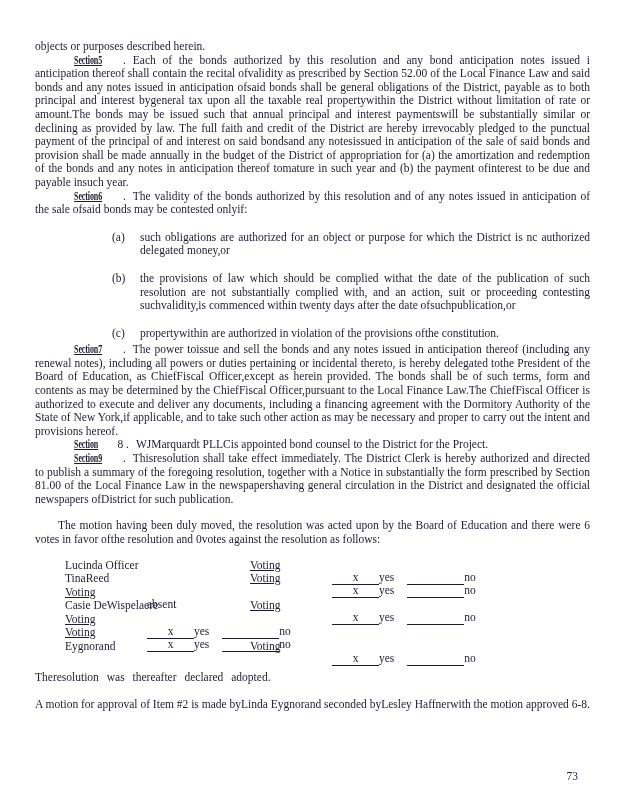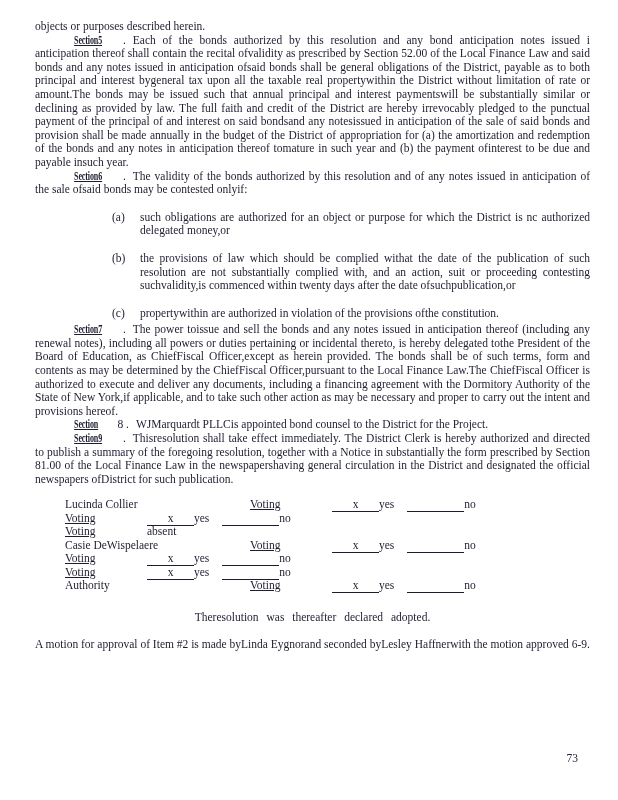--- a/index.html
+++ b/index.html
@@ -5,21 +5,21 @@
   html,body{margin:0;padding:0;background:#ffffff;}
   .page{
     position:relative;
     width:618px;height:800px;
     box-sizing:border-box;
     background:#ffffff;
     font-family:"Liberation Serif", serif;
     font-size:11.5px;
     line-height:13.6px;
     color:#1d1d30;
-    padding:20px 28px 0 35px;
+    padding:40px 28px 0 35px;
     overflow:hidden;
   }
   p{margin:0;text-align:justify;}
   .indent{text-indent:23px;}
   .left{text-align:left;}
   .sec-label{
     display:inline-block;
     transform:scaleX(0.70);
     transform-origin:0 70%;
     font-weight:bold;
@@ -30,33 +30,33 @@
   .sec-sep{padding:0 7px 0 2px;}
   .clause{display:flex;margin:14px 0 0 77px;}
   .clause.last{margin-bottom:3px;}
   .clause-label{width:28px;flex:none;}
   .clause-body{flex:1;text-align:justify;}
   .motion{margin-top:13px;}
   .vote-table{margin-top:12px;}
   .vote-row{display:flex;margin-left:30px;height:13.5px;}
   .vote-name{width:185px;}
   .vote-voting{width:82px;text-decoration:underline;}
-  .vote-cell{flex:1;}
+  .vote-cell{flex:1;margin-top:12px;}
   .blank{
     display:inline-block;
     height:13px;line-height:13px;
     vertical-align:bottom;
     border-bottom:1px solid #1d1d30;
     text-align:center;
   }
   .yes-blank{width:47px;}
   .no-blank{width:57px;margin-left:13px;}
-  .adopted{margin-top:18px;word-spacing:5px;text-align:center;}
+  .adopted{margin-top:18px;word-spacing:5px;}
   .closing{margin-top:13px;}
-  .page-num{position:absolute;top:752px;right:40px;color:#23233c;}
+  .page-num{position:absolute;top:770px;right:40px;color:#23233c;}
 </style>
 </head>
 <body>
 
 <div class="page">
 
   <p class="left">objects or purposes described herein.</p>
 
   <p class="indent"><span class="sec-label">Section5</span><span class="sec-sep">.</span><span>Each of the bonds authorized by this resolution and any bond anticipation notes issued i anticipation thereof shall contain the recital ofvalidity as prescribed by Section 52.00 of the Local Finance Law and said bonds and any notes issued in anticipation ofsaid bonds shall be general obligations of the District, payable as to both principal and interest bygeneral tax upon all the taxable real propertywithin the District without limitation of rate or amount.The bonds may be issued such that annual principal and interest paymentswill be substantially similar or declining as provided by law. The full faith and credit of the District are hereby irrevocably pledged to the punctual payment of the principal of and interest on said bondsand any notesissued in anticipation of the sale of said bonds and provision shall be made annually in the budget of the District of appropriation for (a) the amortization and redemption of the bonds and any notes in anticipation thereof tomature in such year and (b) the payment ofinterest to be due and payable insuch year.</span></p>
 
@@ -76,30 +76,32 @@
     <span class="clause-label">(c)</span>
     <span class="clause-body">propertywithin are authorized in violation of the provisions ofthe constitution.</span>
   </div>
 
   <p class="indent"><span class="sec-label">Section7</span><span class="sec-sep">.</span><span>The power toissue and sell the bonds and any notes issued in anticipation thereof (including any renewal notes), including all powers or duties pertaining or incidental thereto, is hereby delegated tothe President of the Board of Education, as ChiefFiscal Officer,except as herein provided. The bonds shall be of such terms, form and contents as may be determined by the ChiefFiscal Officer,pursuant to the Local Finance Law.The ChiefFiscal Officer is authorized to execute and deliver any documents, including a financing agreement with the Dormitory Authority of the State of New York,if applicable, and to take such other action as may be necessary and proper to carry out the intent and provisions hereof.</span></p>
 
   <p class="indent left"><span class="sec-label">Section</span><span class="sec-sep">8 .</span><span>WJMarquardt PLLCis appointed bond counsel to the District for the Project.</span></p>
 
   <p class="indent"><span class="sec-label">Section9</span><span class="sec-sep">.</span><span>Thisresolution shall take effect immediately. The District Clerk is hereby authorized and directed to publish a summary of the foregoing resolution, together with a Notice in substantially the form prescribed by Section 81.00 of the Local Finance Law in the newspapershaving general circulation in the District and designated the official newspapers ofDistrict for such publication.</span></p>
 
+  <p class="indent motion">The motion having been duly moved, the resolution was acted upon by the Board of Education and there were 6 votes in favor ofthe resolution and 0votes against the resolution as follows:</p>
 
   <div class="vote-table">
 
     <div class="vote-row">
-      <span class="vote-name">Lucinda Collier</span>
+      <span class="vote-name">Lucinda Officer</span>
       <span class="vote-voting">Voting</span>
       <span class="vote-cell"><span class="blank yes-blank"><span>x</span></span><span>yes</span><span class="blank no-blank"></span><span>no</span></span>
     </div>
 
     <div class="vote-row">
+      <span class="vote-name">TinaReed</span>
       <span class="vote-voting">Voting</span>
       <span class="vote-cell"><span class="blank yes-blank"><span>x</span></span><span>yes</span><span class="blank no-blank"></span><span>no</span></span>
     </div>
 
     <div class="vote-row">
       <span class="vote-voting">Voting</span>
       <span class="vote-cell">absent</span>
     </div>
 
     <div class="vote-row">
@@ -112,26 +114,26 @@
       <span class="vote-voting">Voting</span>
       <span class="vote-cell"><span class="blank yes-blank"><span>x</span></span><span>yes</span><span class="blank no-blank"></span><span>no</span></span>
     </div>
 
     <div class="vote-row">
       <span class="vote-voting">Voting</span>
       <span class="vote-cell"><span class="blank yes-blank"><span>x</span></span><span>yes</span><span class="blank no-blank"></span><span>no</span></span>
     </div>
 
     <div class="vote-row">
-      <span class="vote-name">Authority</span>
+      <span class="vote-name">Eygnorand</span>
       <span class="vote-voting">Voting</span>
       <span class="vote-cell"><span class="blank yes-blank"><span>x</span></span><span>yes</span><span class="blank no-blank"></span><span>no</span></span>
     </div>
 
   </div>
 
   <p class="adopted left">Theresolution was thereafter declared adopted.</p>
 
-  <p class="closing left">A motion for approval of Item #2 is made byLinda Eygnorand seconded byLesley Haffnerwith the motion approved 6-9.</p>
+  <p class="closing left">A motion for approval of Item #2 is made byLinda Eygnorand seconded byLesley Haffnerwith the motion approved 6-8.</p>
 
   <div class="page-num">73</div>
 
 </div>
 
 </body></html>

